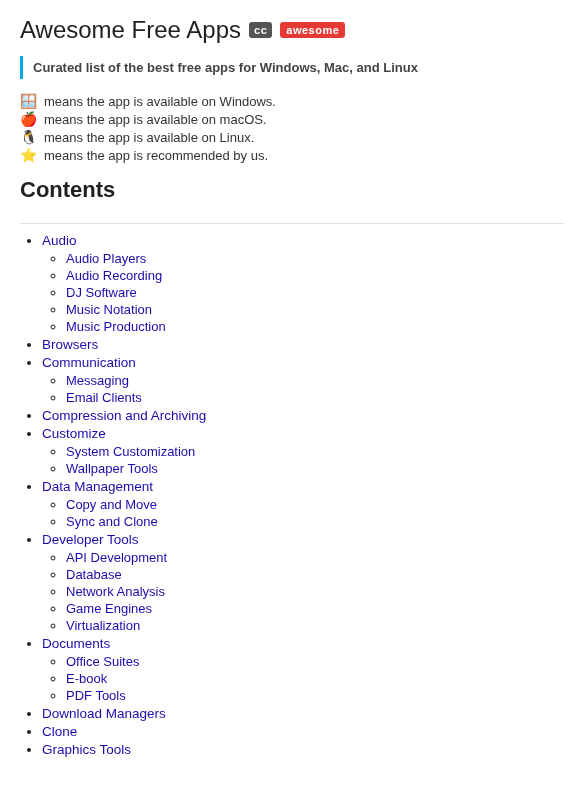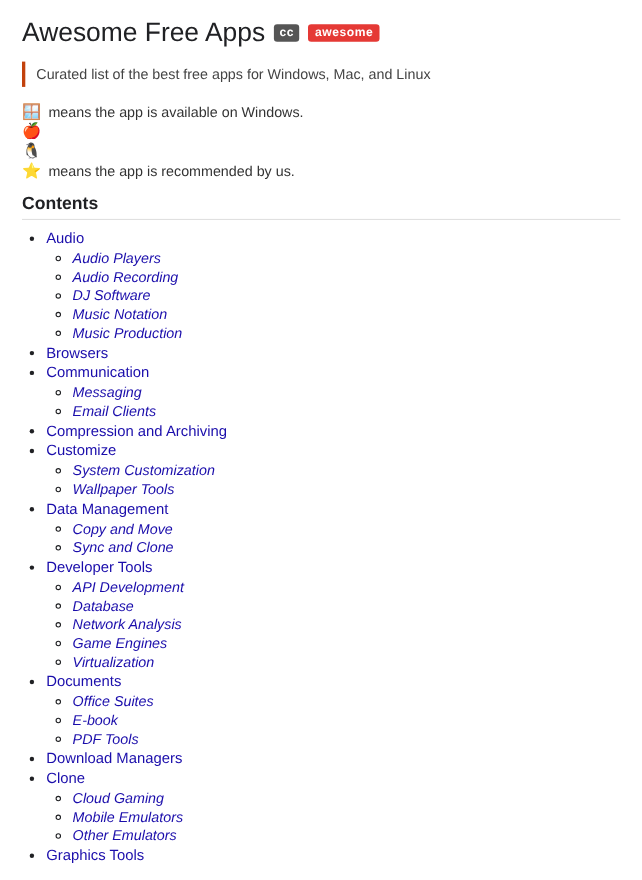--- a/index.html
+++ b/index.html
@@ -39,65 +39,65 @@
     .badge-awesome {
       background: #e53935;
       color: #fff;
       font-size: 11px;
       font-weight: bold;
       padding: 2px 6px;
       border-radius: 3px;
       letter-spacing: 0.5px;
     }
     .subtitle-block {
-      border-left: 3px solid #c2410c;
+      border-left: 3px solid #0ea5e9;
       padding: 4px 10px;
       margin-bottom: 14px;
       color: #444;
       font-size: 13px;
+      font-weight: bold;
     }
     .legend {
       margin-bottom: 14px;
     }
     .legend-item {
       display: flex;
       align-items: center;
       gap: 6px;
       font-size: 13px;
       color: #333;
       margin-bottom: 2px;
     }
     .legend-icon {
       font-size: 14px;
       width: 18px;
       text-align: center;
     }
     .section-title {
-      font-size: 16px;
+      font-size: 22px;
       font-weight: bold;
       color: #202124;
       margin-bottom: 8px;
       border-bottom: 1px solid #e0e0e0;
-      padding-bottom: 4px;
+      padding-bottom: 20px;
     }
     ul.top-list {
       list-style: disc;
       padding-left: 22px;
     }
     ul.top-list > li {
       margin-bottom: 2px;
     }
     ul.sub-list {
       list-style: circle;
       padding-left: 24px;
       margin-top: 2px;
     }
     ul.sub-list > li {
       margin-bottom: 1px;
-      font-style: italic;
     }
     a {
       color: #1a0dab;
       text-decoration: none;
     }
     .top-item-label {
       color: #1a0dab;
       font-size: 13.5px;
       text-align: center;
     }
@@ -119,23 +119,25 @@
   <span>Curated list of the best free apps for Windows, Mac, and Linux</span>
 </div>
 
 <div class="legend" id="legend-container">
     <div class="legend-item">
       <span class="legend-icon">🪟</span>
       <span>means the app is available on Windows.</span>
     </div>
     <div class="legend-item">
       <span class="legend-icon">🍎</span>
+      <span>means the app is available on macOS.</span>
     </div>
     <div class="legend-item">
       <span class="legend-icon">🐧</span>
+      <span>means the app is available on Linux.</span>
     </div>
     <div class="legend-item">
       <span class="legend-icon">⭐</span>
       <span>means the app is recommended by us.</span>
     </div>
   </div>
 
 <div class="section-title">Contents</div>
 
 <ul class="top-list" id="contents-list">
@@ -166,19 +168,15 @@
         <li><a href="#" class="sub-item-label">Network Analysis</a></li>
         <li><a href="#" class="sub-item-label">Game Engines</a></li>
         <li><a href="#" class="sub-item-label">Virtualization</a></li>
       </ul></li>
     <li><a href="#" class="top-item-label">Documents</a><ul class="sub-list">
         <li><a href="#" class="sub-item-label">Office Suites</a></li>
         <li><a href="#" class="sub-item-label">E-book</a></li>
         <li><a href="#" class="sub-item-label">PDF Tools</a></li>
       </ul></li>
     <li><a href="#" class="top-item-label">Download Managers</a></li>
-    <li><a href="#" class="top-item-label">Clone</a><ul class="sub-list">
-        <li><a href="#" class="sub-item-label">Cloud Gaming</a></li>
-        <li><a href="#" class="sub-item-label">Mobile Emulators</a></li>
-        <li><a href="#" class="sub-item-label">Other Emulators</a></li>
-      </ul></li>
+    <li><a href="#" class="top-item-label">Clone</a></li>
     <li><a href="#" class="top-item-label">Graphics Tools</a></li>
   </ul>
 
 </body></html>

